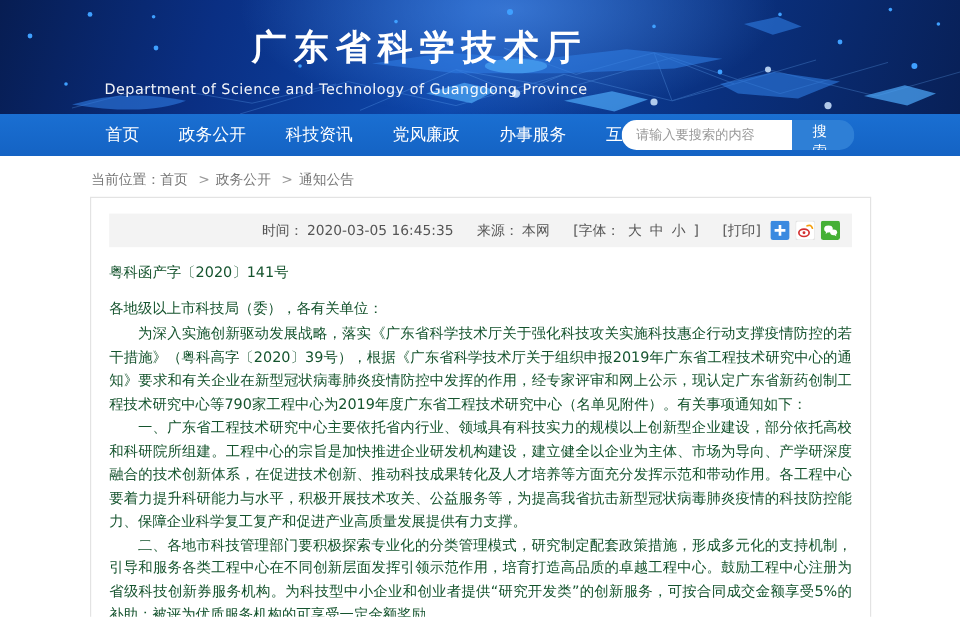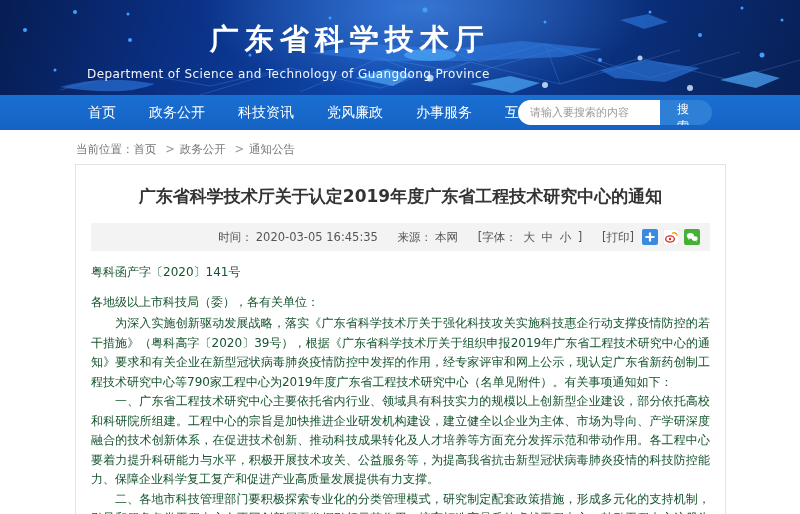--- a/index.html
+++ b/index.html
@@ -150,21 +150,20 @@
   </div>
 </nav>
 
 <div class="breadcrumb">
   <span>当前位置：</span><a>首页</a>
   <span class="sep">&gt;</span><a>政务公开</a>
   <span class="sep">&gt;</span><a>通知公告</a>
 </div>
 
 <main class="card">
-  <h2 class="article-title">广东省科学技术厅关于认定2019年度广东省工程技术研究中心的通知</h2>
 
   <div class="meta">
     <div class="meta-left">
       <span>时间：</span><span class="blk">2020-03-05 16:45:35</span>
       <span>来源：</span><span class="blk">本网</span>
       <span>[字体：</span>
       <a>大</a>
       <a>中</a>
       <a>小</a>
       <span class="blk">]</span>

